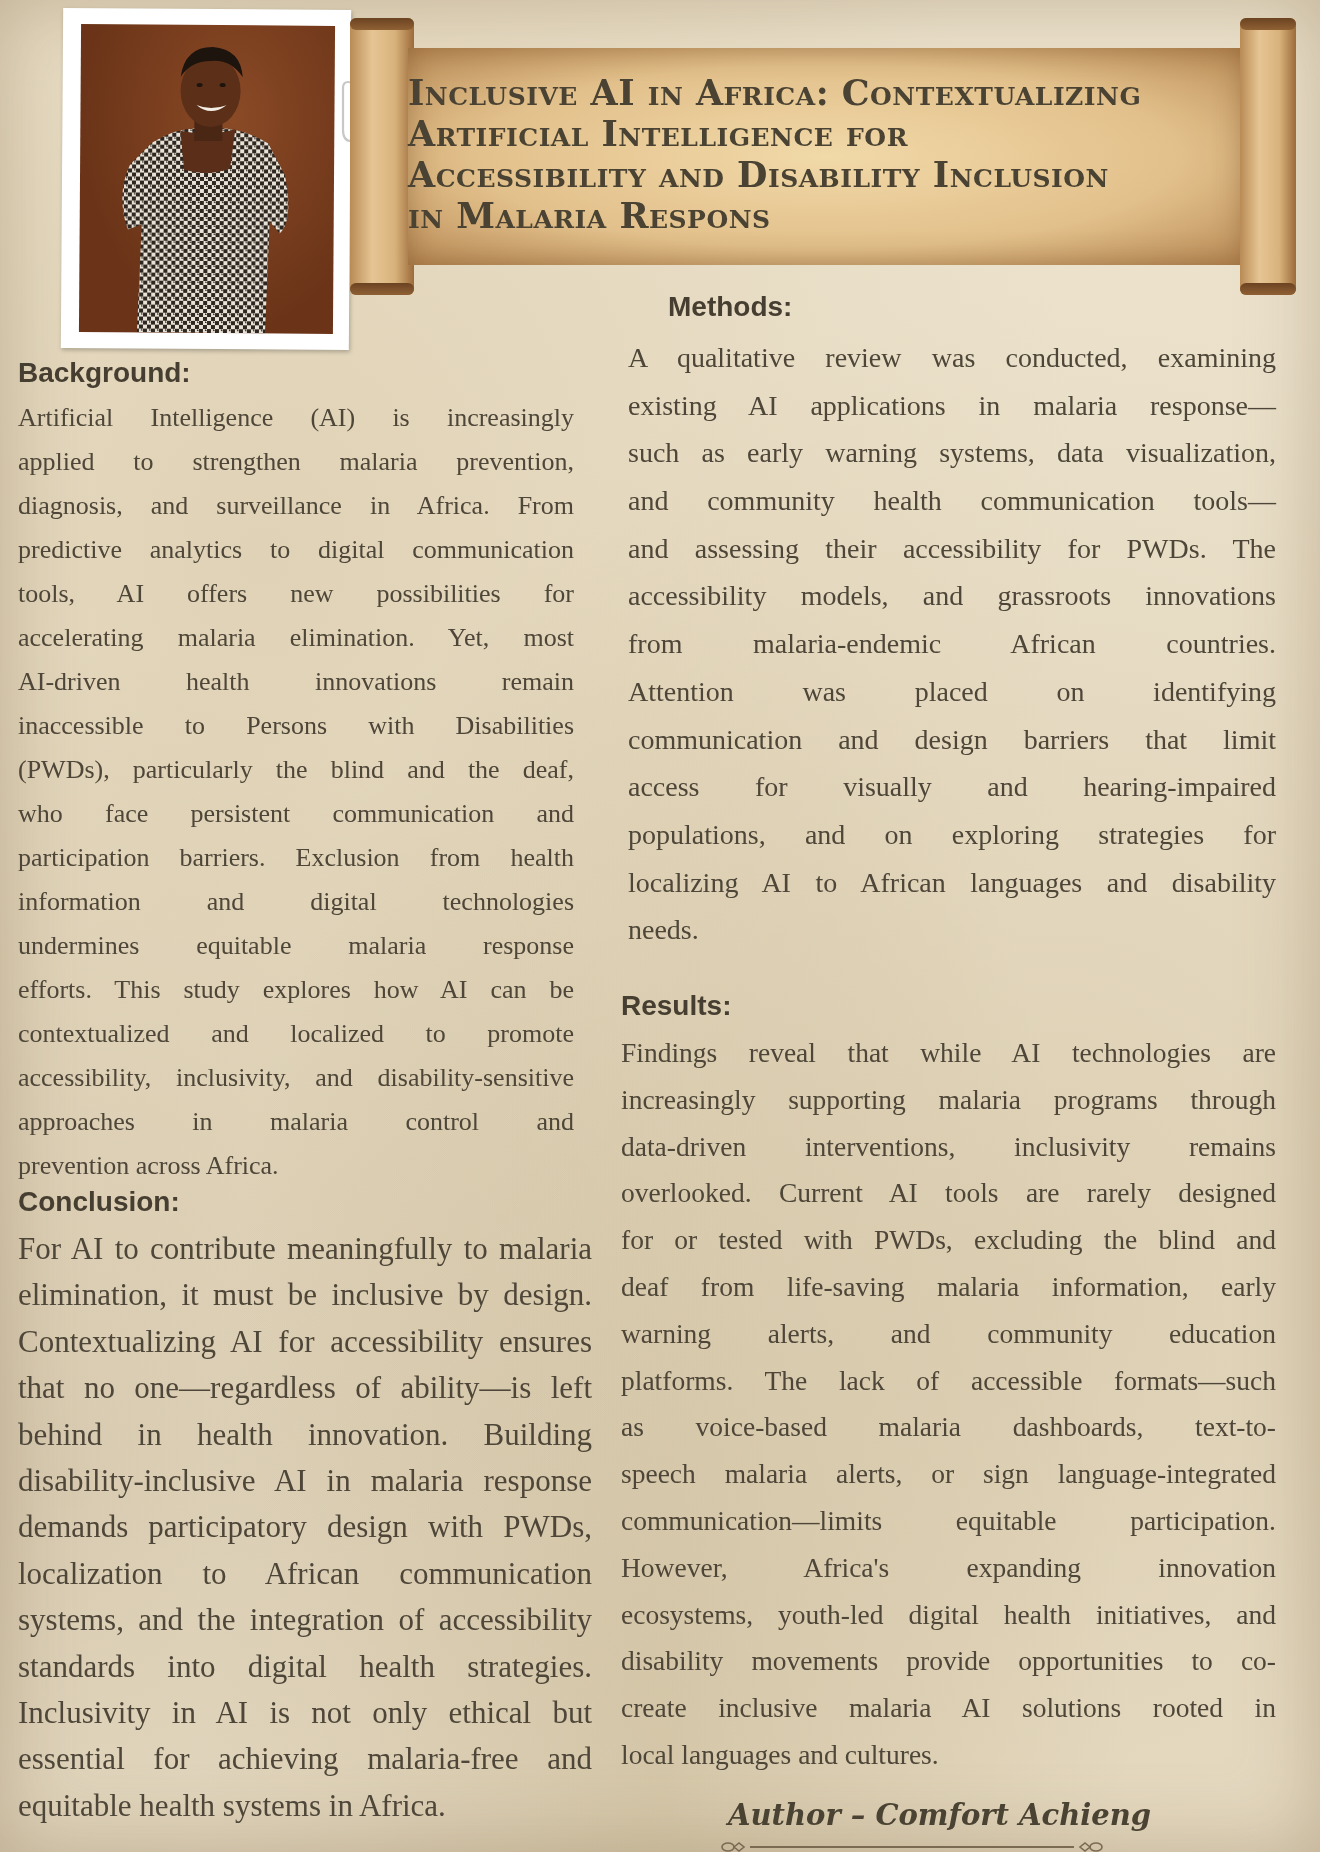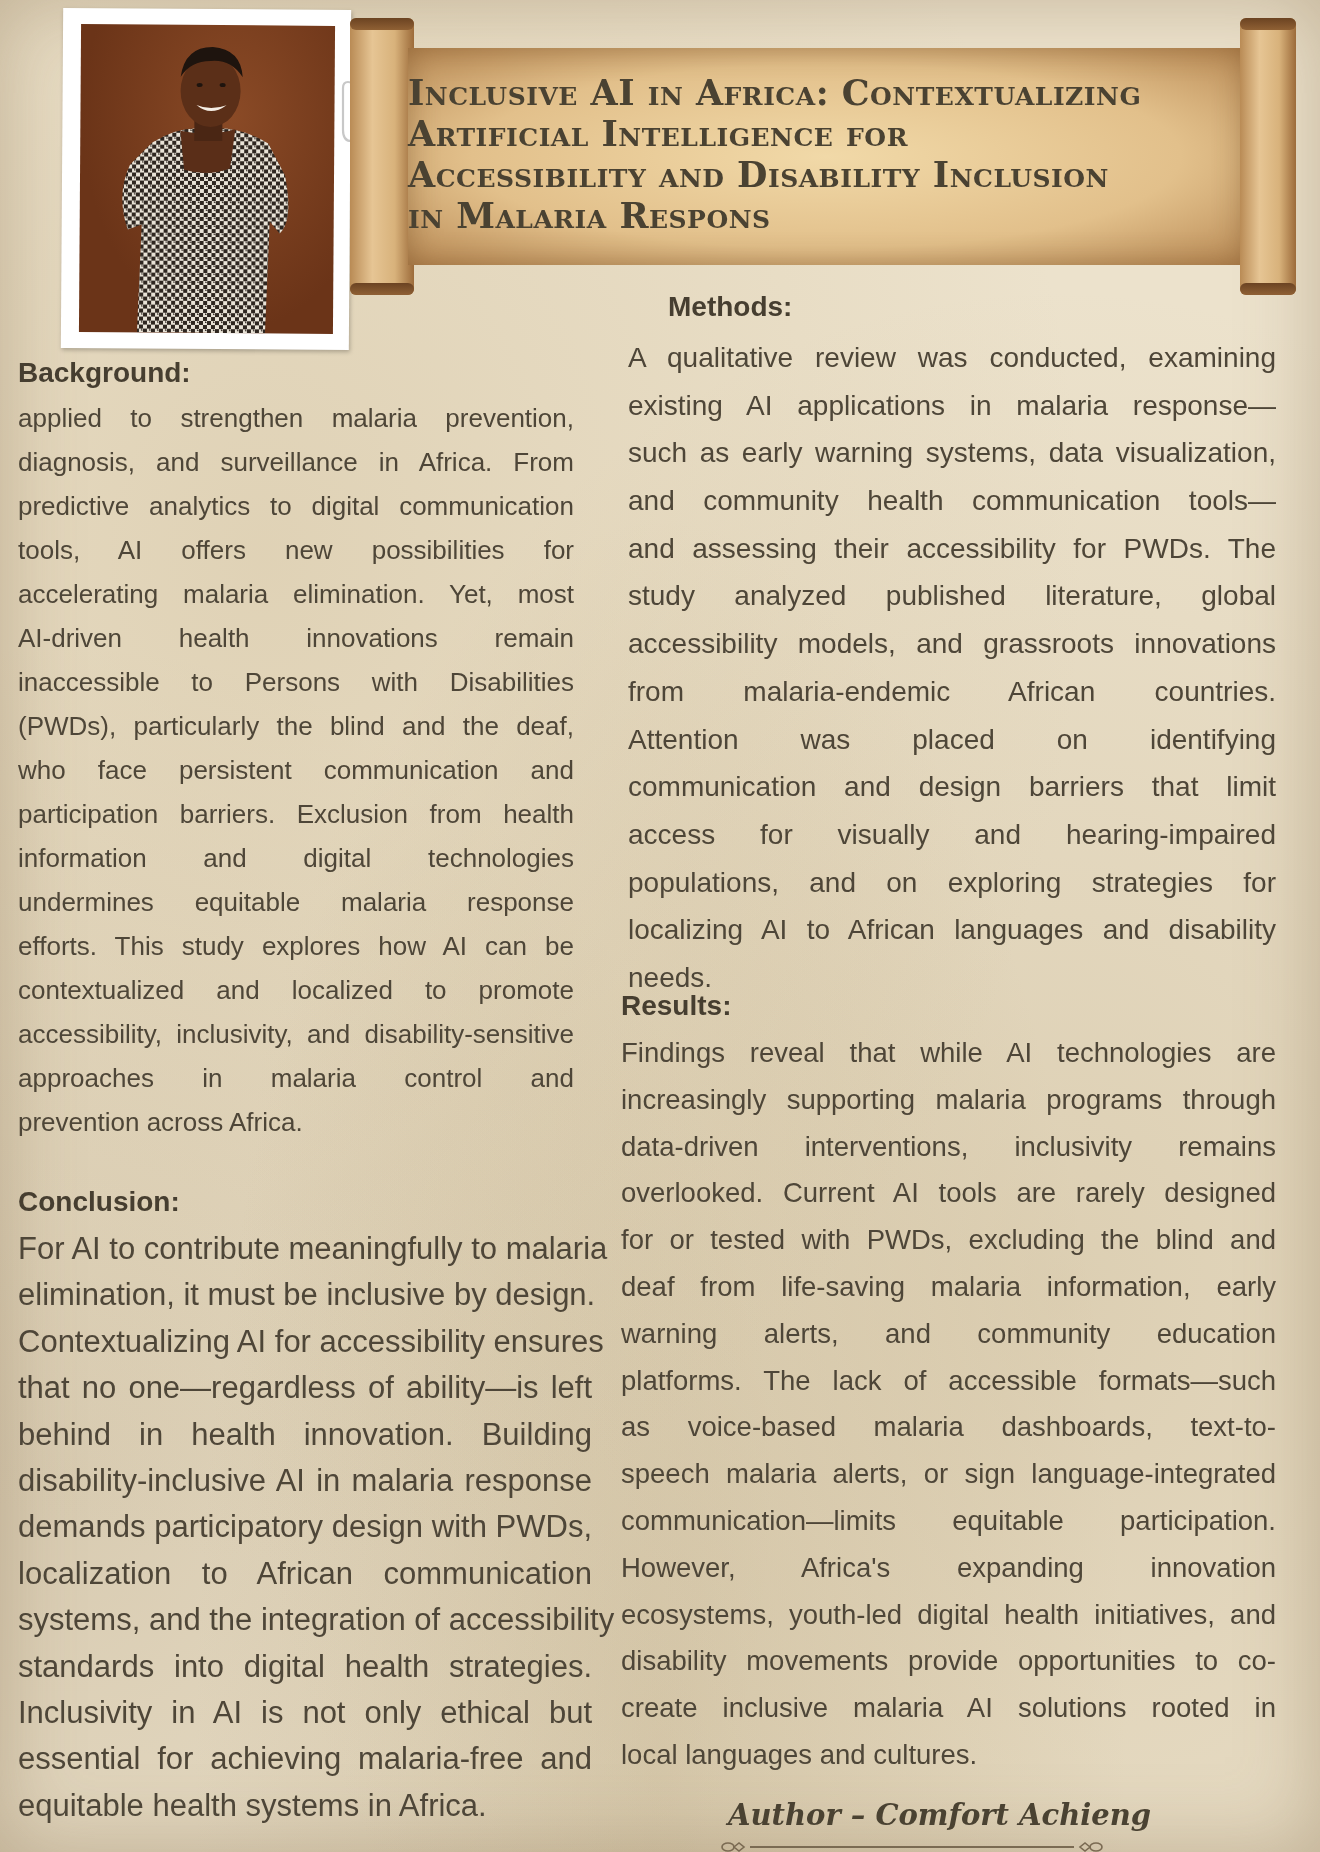--- a/index.html
+++ b/index.html
@@ -67,21 +67,21 @@
   }
   .banner-title div { white-space: nowrap; }
   
   .heading {
     position: absolute;
     font-family: "Liberation Sans", sans-serif; font-weight: bold;
     font-size: 28px; color: #463e30; white-space: nowrap;
   }
   .para {
     position: absolute;
-    font-family: Liberation Sans, sans-serif;
+    font-family: Liberation Serif, serif;
     color: #4e4638;
   }
   .line {
     display: block; text-align: justify; text-align-last: justify;
     white-space: nowrap; overflow: visible; height: var(--lh);
   }
   .line.last { text-align-last: left; }
   .author {
     position: absolute; left: 728px; top: 1798px; width: 370px;
     font-family: "DejaVu Serif", serif; font-style: italic; font-weight: bold;
@@ -132,20 +132,21 @@
     <div>Inclusive AI in Africa: Contextualizing</div>
     <div>Artificial Intelligence for</div>
     <div>Accessibility and Disability Inclusion</div>
     <div>in Malaria Respons</div>
   </div>
 </div>
 <div class="scroll-right"></div>
 
 <div class="heading" style="left:18px; top:357px;">Background:</div>
 <div class="para" id="bg" style="left:18px; top:396px; width:556px; font-size:26px; --lh:44px; line-height:44px;">
+    <span class="line">  Artificial Intelligence (AI) is increasingly</span>
     <span class="line">applied to strengthen malaria prevention,</span>
     <span class="line">diagnosis, and surveillance in Africa. From</span>
     <span class="line">predictive analytics to digital communication</span>
     <span class="line">tools, AI offers new possibilities for</span>
     <span class="line">accelerating malaria elimination. Yet, most</span>
     <span class="line">AI-driven health innovations remain</span>
     <span class="line">inaccessible to Persons with Disabilities</span>
     <span class="line">(PWDs), particularly the blind and the deaf,</span>
     <span class="line">who face persistent communication and</span>
     <span class="line">participation barriers. Exclusion from health</span>
@@ -175,21 +176,20 @@
     <span class="line last">equitable health systems in Africa.</span>
   </div>
 
 <div class="heading" style="left:628px; top:291px;margin-left:40px;">Methods:</div>
 <div class="para" id="mt" style="left:628px; top:334px; width:648px; font-size:28px; --lh:47.7px; line-height:47.7px;">
     <span class="line">A qualitative review was conducted, examining</span>
     <span class="line">existing AI applications in malaria response—</span>
     <span class="line">such as early warning systems, data visualization,</span>
     <span class="line">and community health communication tools—</span>
     <span class="line">and assessing their accessibility for PWDs. The</span>
-    <span class="line">study analyzed published literature, global</span>
     <span class="line">accessibility models, and grassroots innovations</span>
     <span class="line">from malaria-endemic African countries.</span>
     <span class="line">Attention was placed on identifying</span>
     <span class="line">communication and design barriers that limit</span>
     <span class="line">access for visually and hearing-impaired</span>
     <span class="line">populations, and on exploring strategies for</span>
     <span class="line">localizing AI to African languages and disability</span>
     <span class="line last">needs.</span>
   </div>
 

